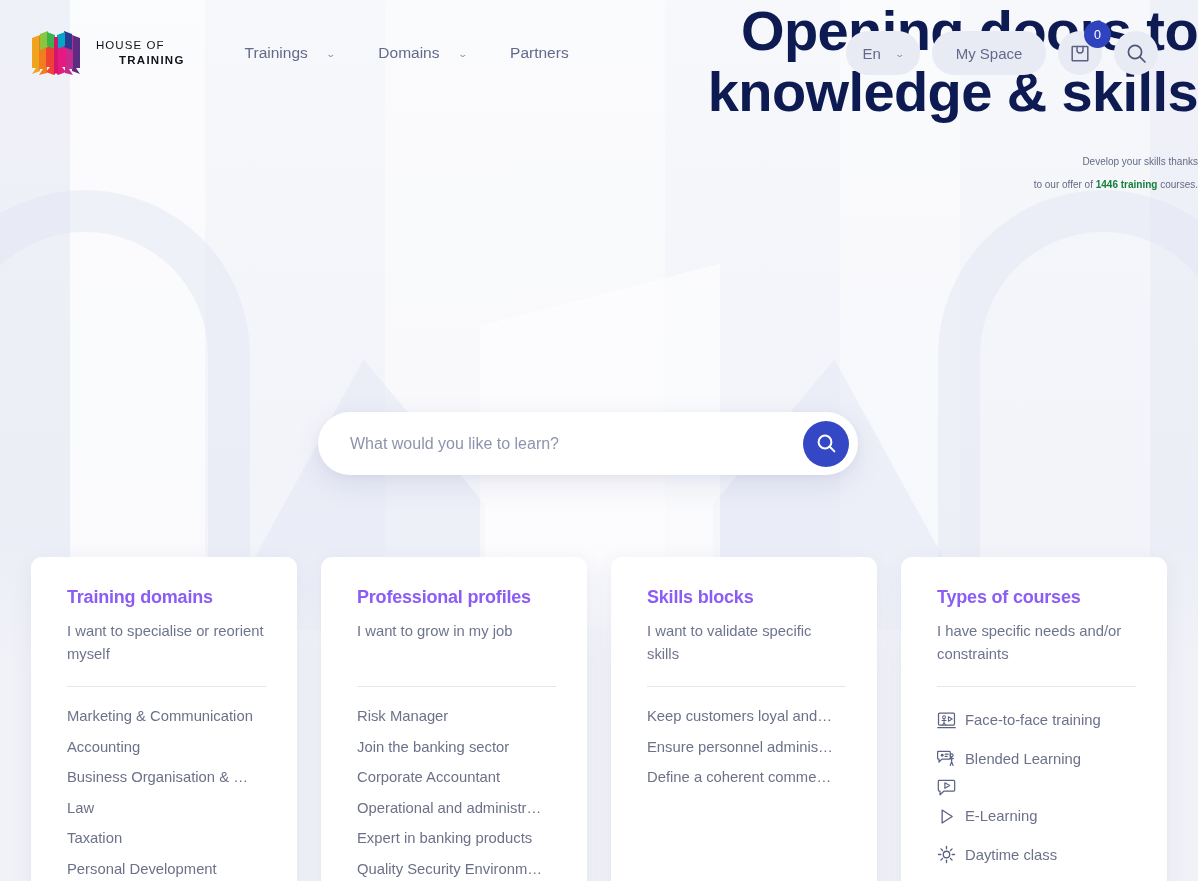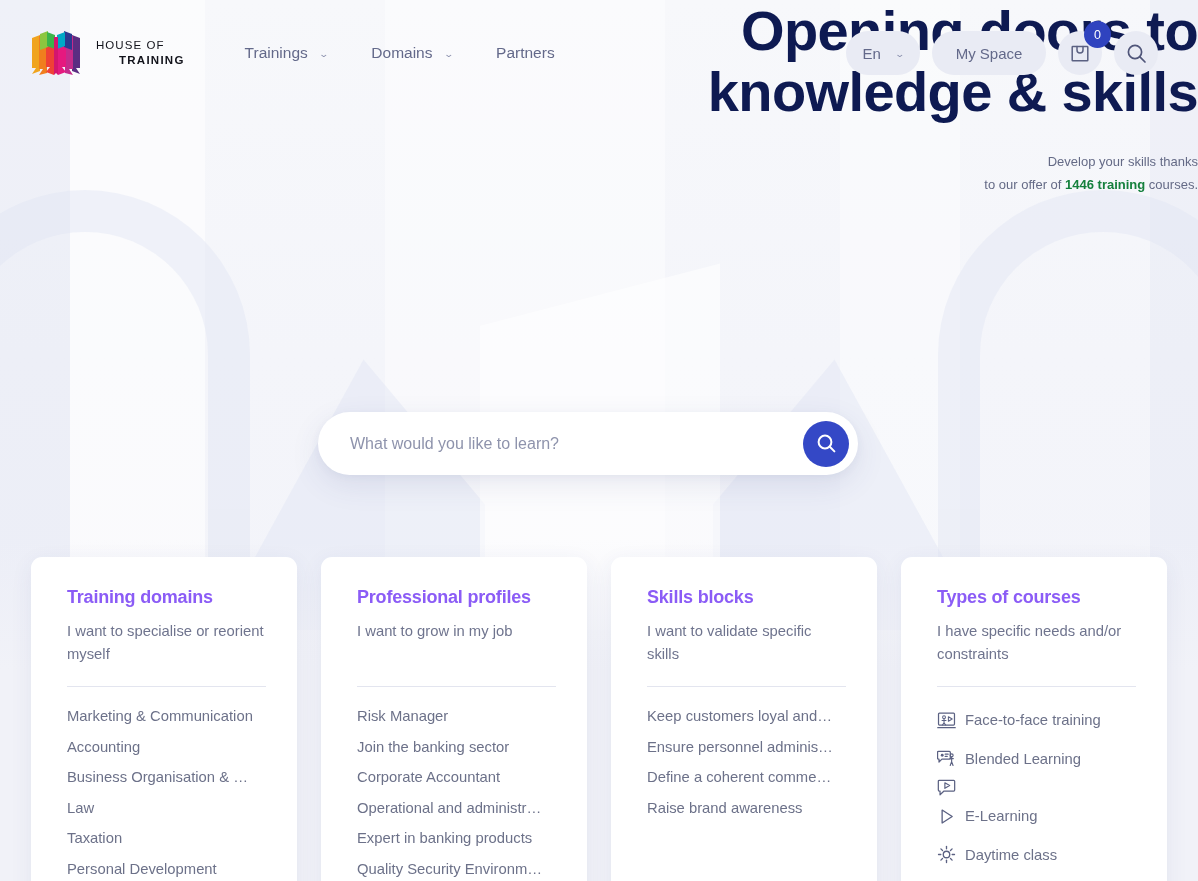--- a/index.html
+++ b/index.html
@@ -99,21 +99,21 @@
     display: flex;
     align-items: center;
     margin-left: 60px;
     gap: 44px;
   }
   .nav-item {
     font-size: 15.5px;
     color: #63698a;
     display: inline-flex;
     align-items: center;
-    gap: 12px;
+    gap: 19px;
     cursor: pointer;
     white-space: nowrap;
   }
   .caret {
     font-size: 9px;
     line-height: 1;
     color: #8a90ad;
     transform: translateY(1px) scaleX(1.4);
     display: inline-block;
   }
@@ -174,21 +174,21 @@
   }
   .hero-title {
     font-size: 56px;
     line-height: 61px;
     font-weight: 700;
     color: #0e1a52;
     letter-spacing: -0.6px;
   }
   .hero-sub {
     margin-top: 28px;
-    font-size: 13px;
+    font-size: 10px;
     line-height: 23px;
     color: #646a86;
   }
   .hero-sub b { color: #15803d; font-weight: 700; }
 
   
   .searchbar {
     position: absolute;
     left: 318px;
     top: 412px;
@@ -417,21 +417,20 @@
   </article>
 
   <article class="card">
     <h2 class="card-title">Skills blocks</h2>
     <p class="card-sub">I want to validate specific skills</p>
     <hr class="card-divider">
     <ul class="card-list">
       <li>Keep customers loyal and…</li>
       <li>Ensure personnel adminis…</li>
       <li>Define a coherent comme…</li>
-      <li>Raise brand awareness</li>
     </ul>
   </article>
 
   <article class="card">
     <h2 class="card-title">Types of courses</h2>
     <p class="card-sub">I have specific needs and/or constraints</p>
     <hr class="card-divider">
     <ul class="card-list with-icons">
 
       <li>

